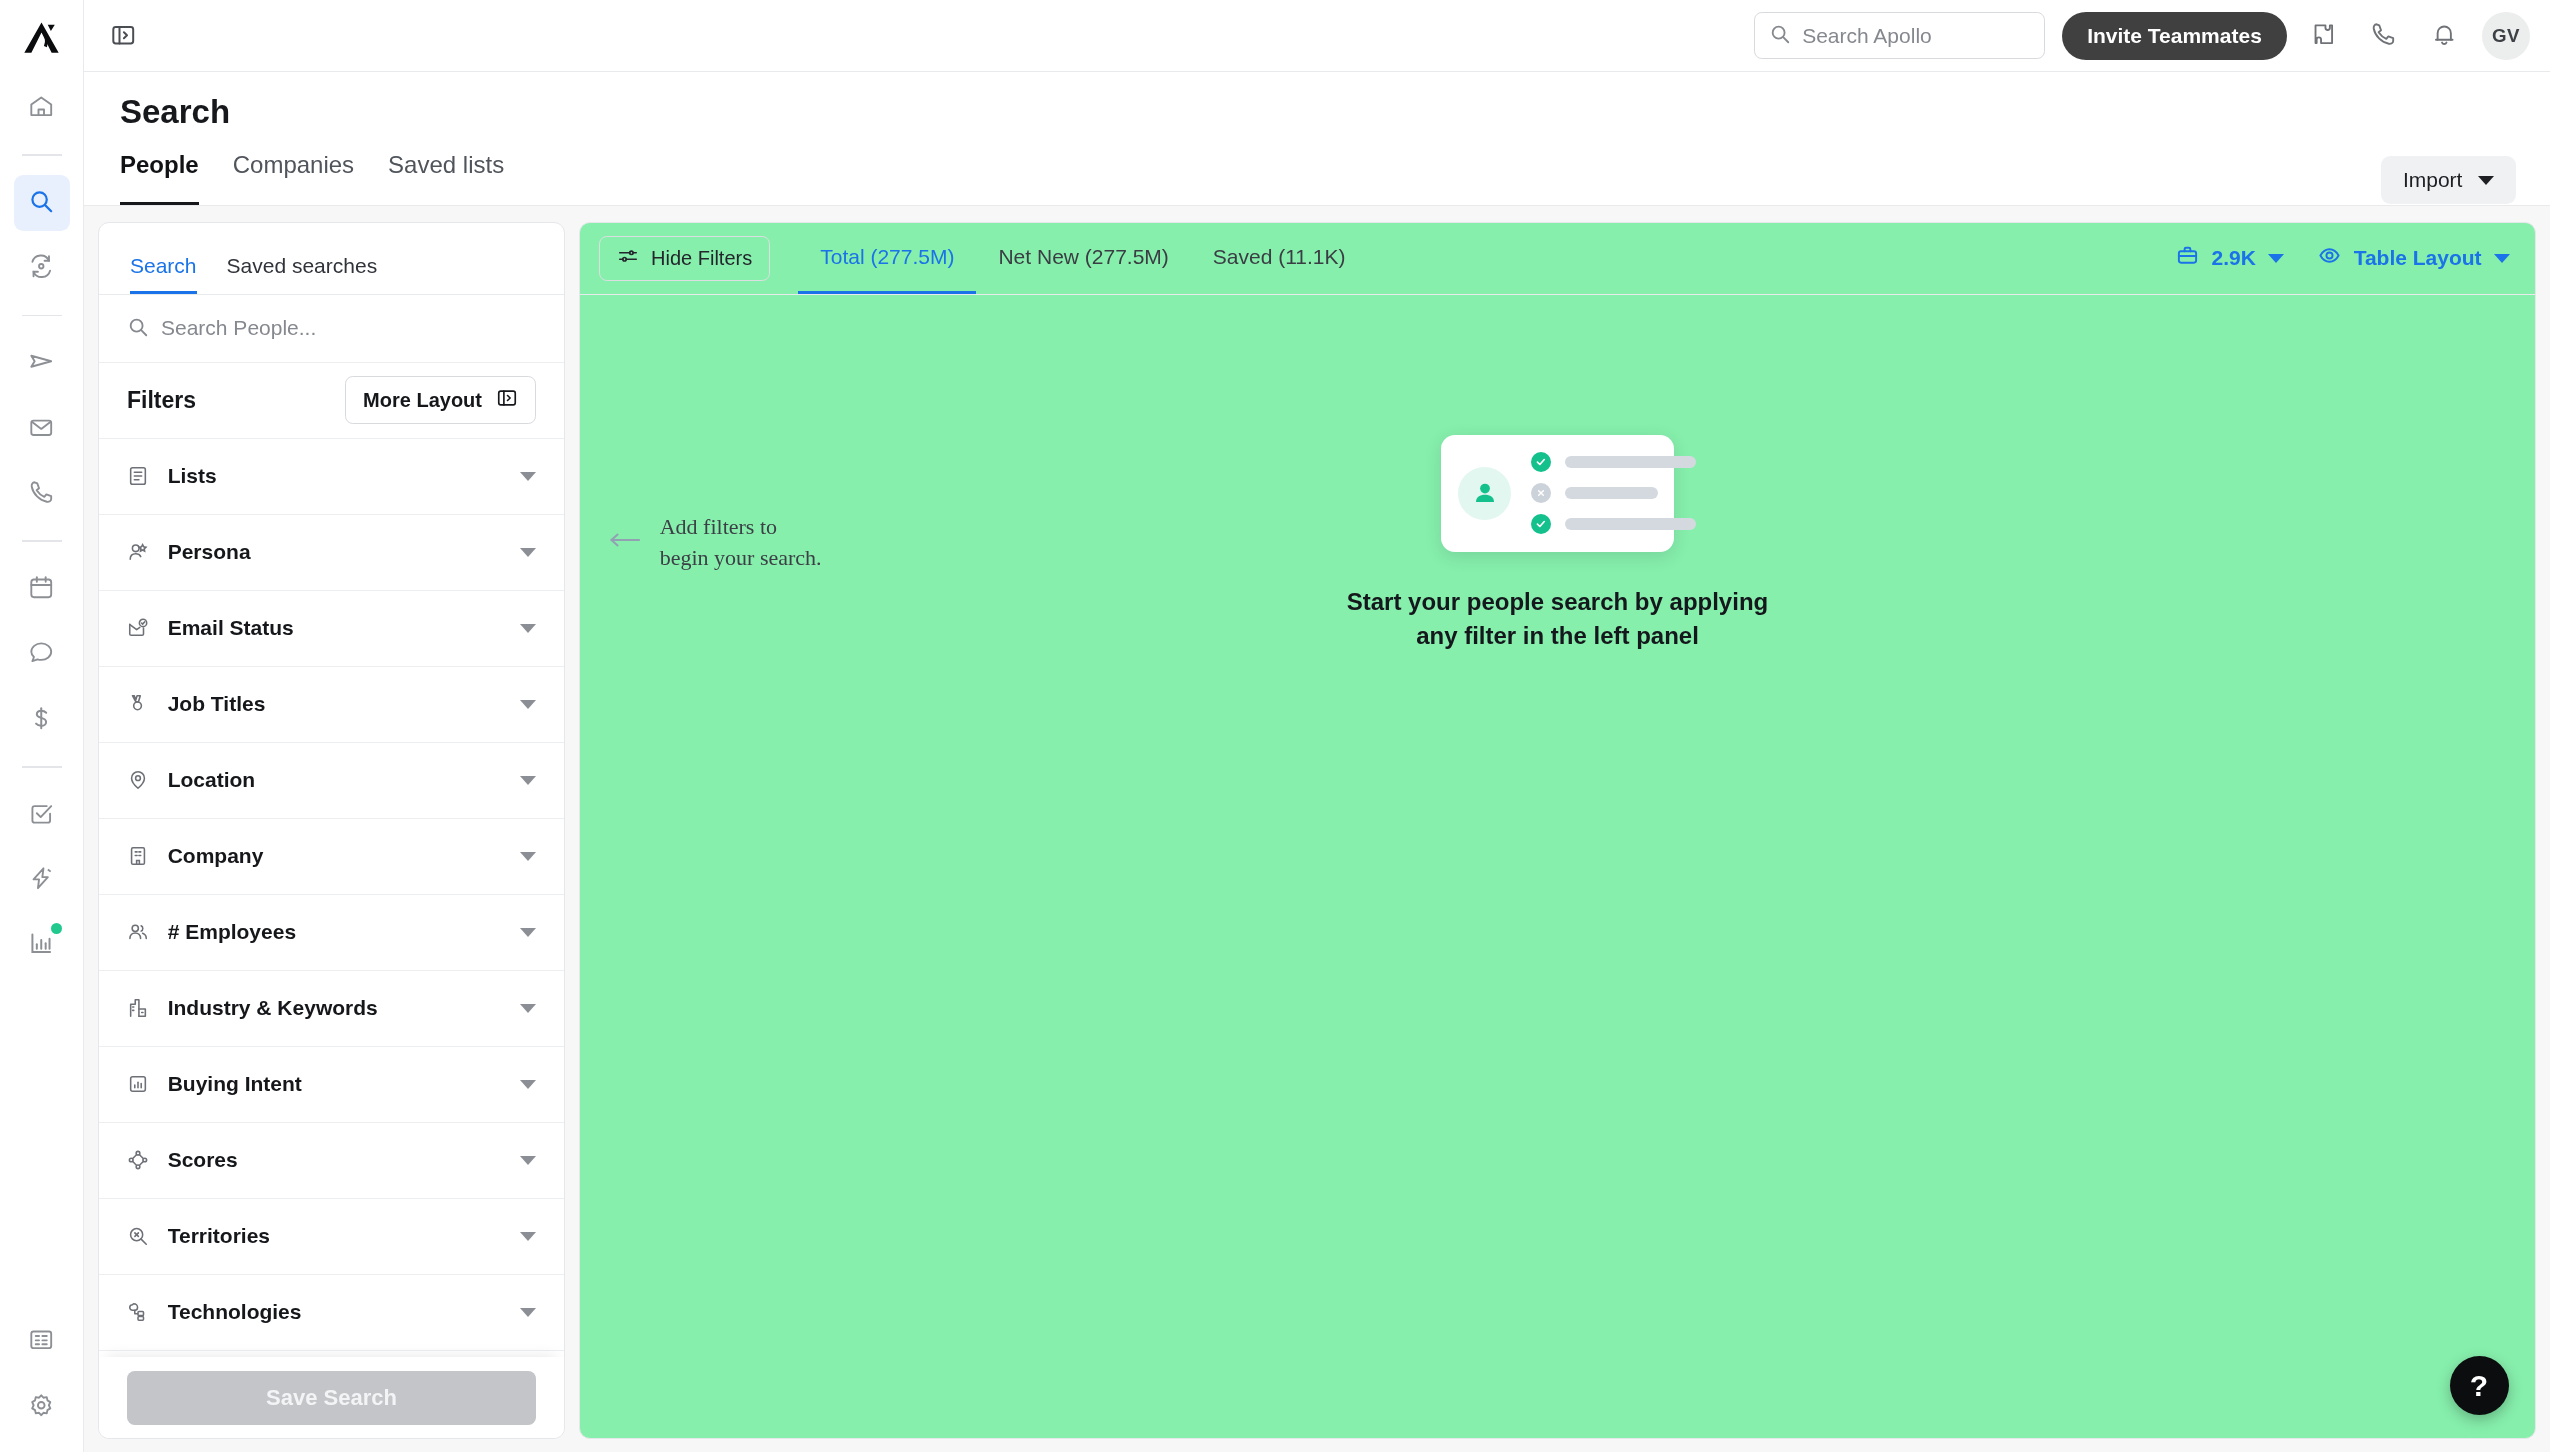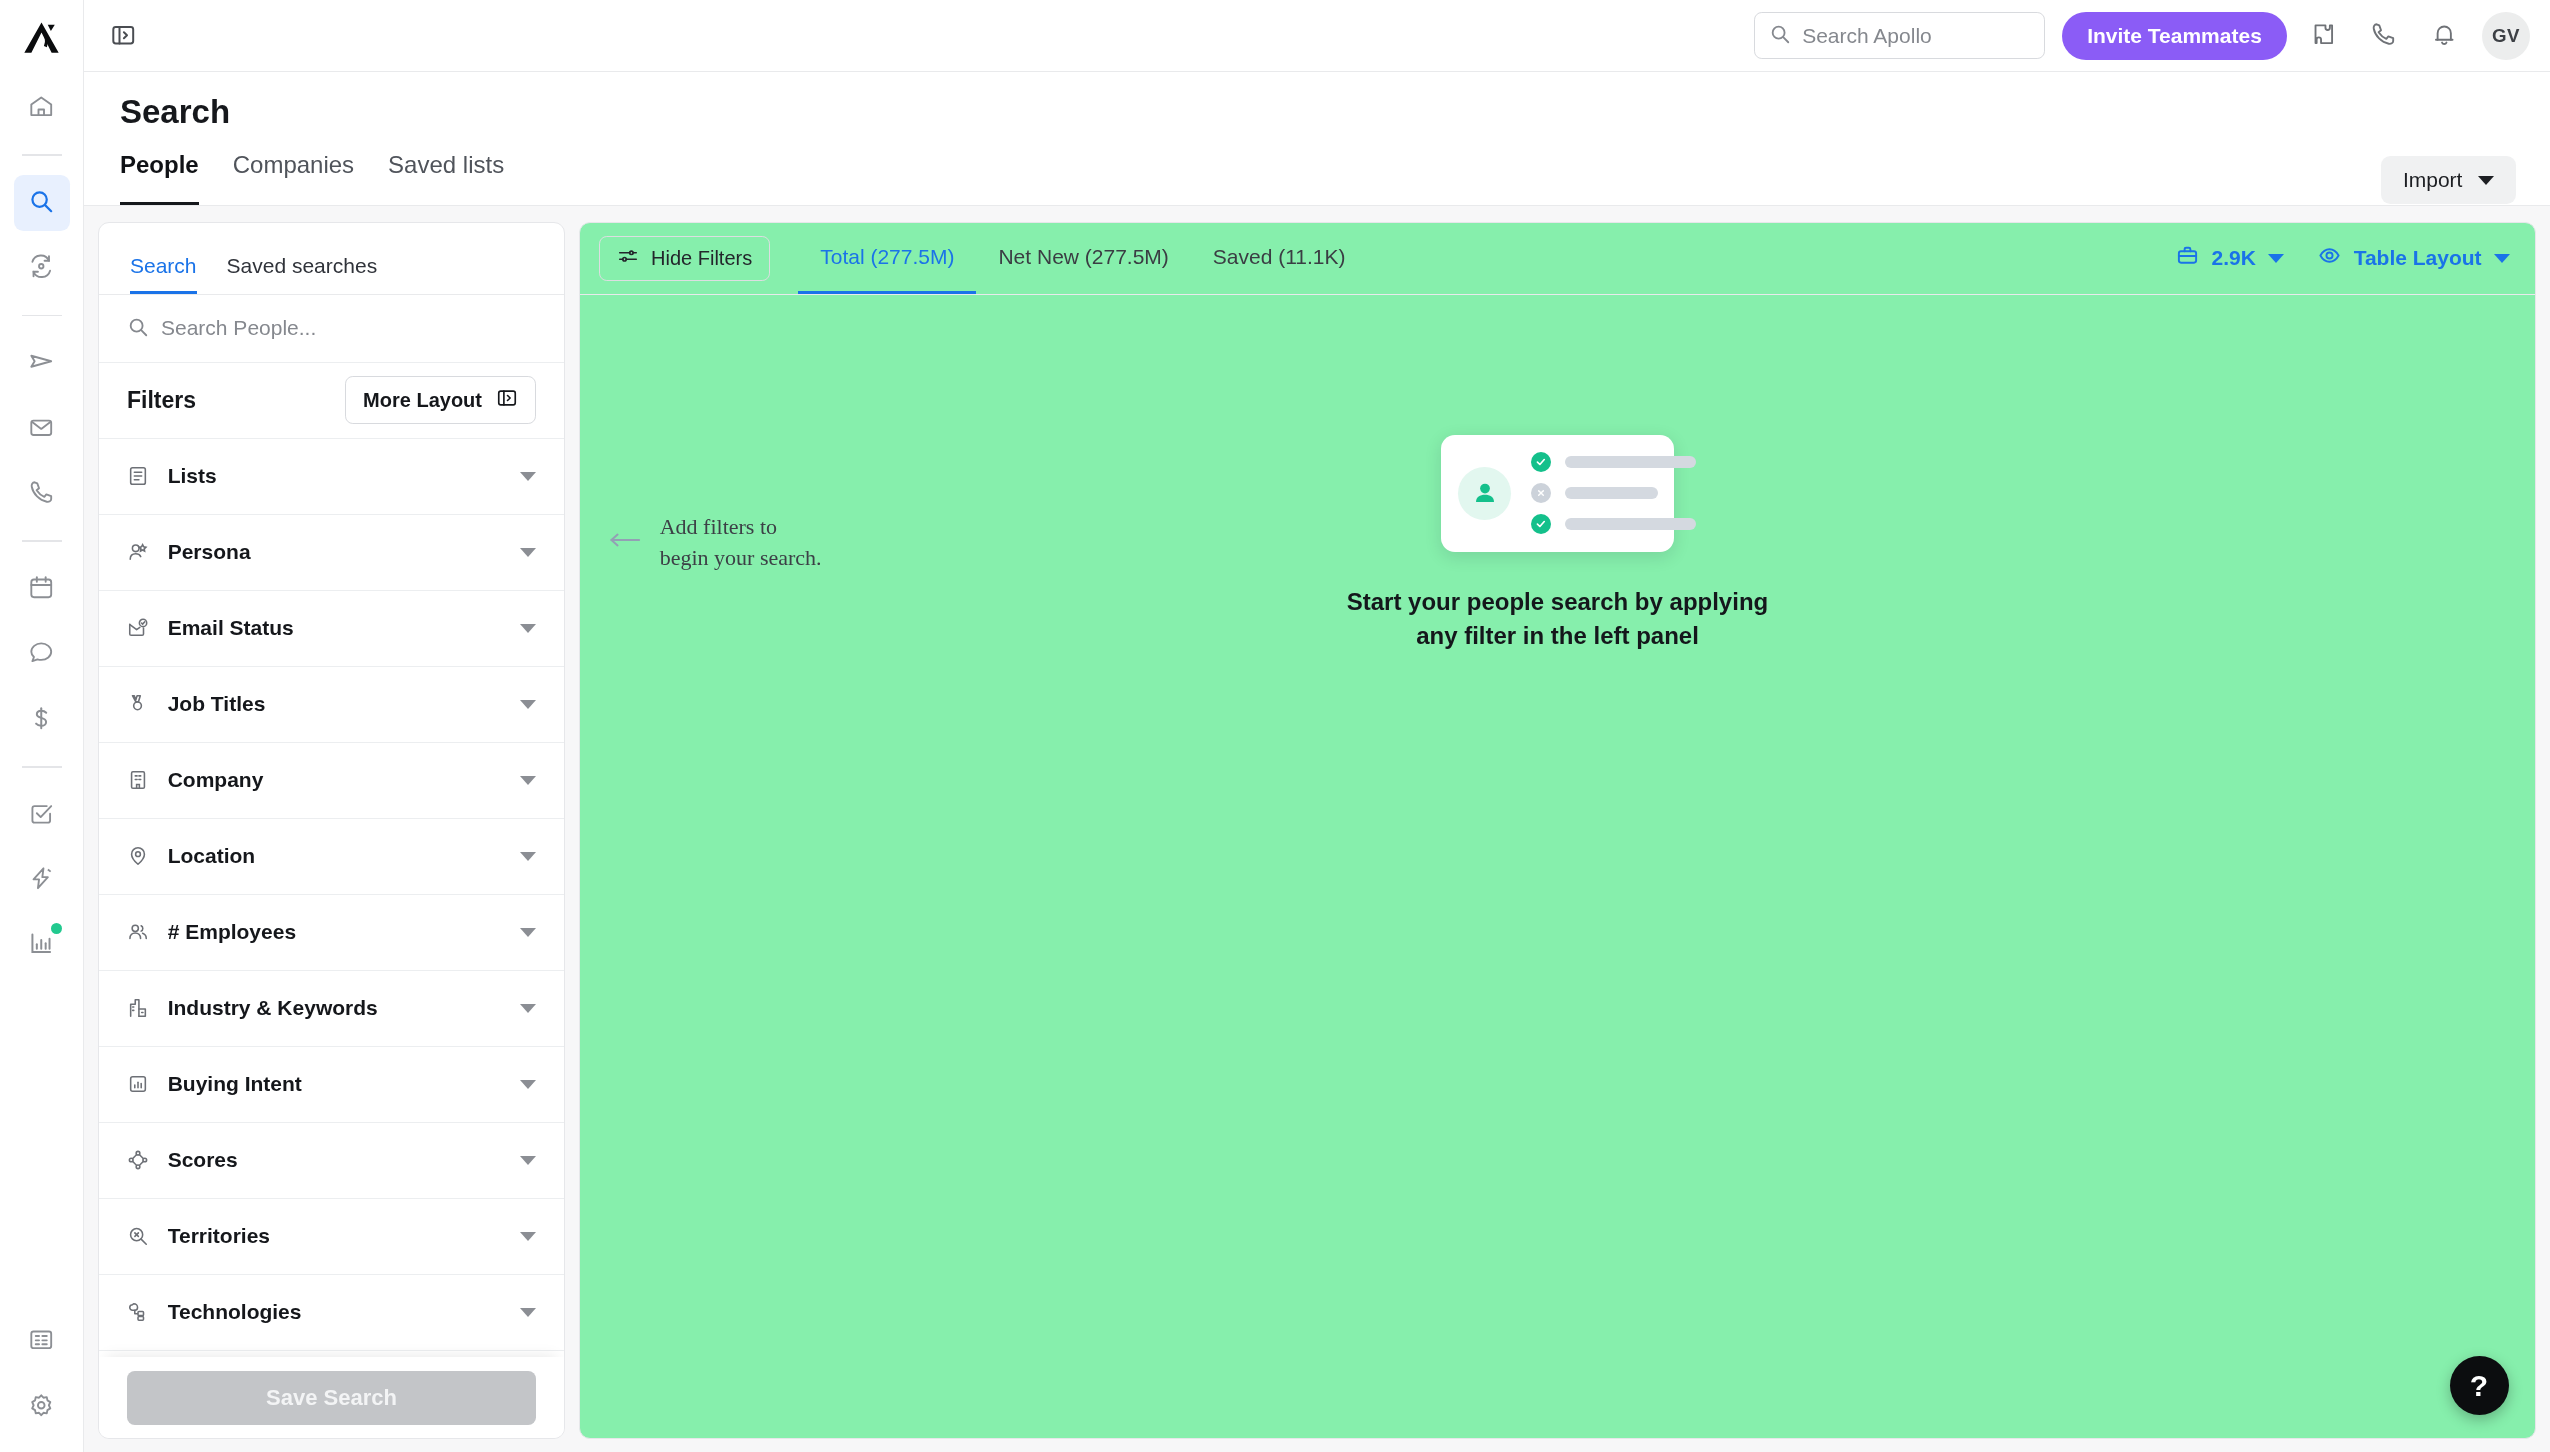--- a/index.html
+++ b/index.html
@@ -60,21 +60,21 @@
   .topbar-spacer { flex: 1 1 auto; }
   .global-search {
     width: 291px; height: 47px;
     border: 1.6px solid #d8dade; border-radius: 7.8px;
     display: flex; align-items: center; gap: 11px;
     padding: 0 14px;
     margin-right: 17px;
   }
   .global-search .ph { color: #85888e; font-size: 21px; }
   .invite-btn {
-    height: 48px; background: #8b5cf6; color: #fff;
+    height: 48px; background: #404040; color: #fff;
     border-radius: 26.5px; display: flex; align-items: center;
     padding: 0 25px; font-size: 21px; font-weight: bold;
     white-space: nowrap;
   }
   .icon-btn {
     width: 48px; height: 48px; margin-left: 12.4px;
     display: flex; align-items: center; justify-content: center;
     color: #6f7277;
   }
   .avatar {
@@ -511,41 +511,41 @@
                 <path d="M7 3 L9 3 L10.5 8 L12 3 L14 3 L15.5 3 L13.5 9.5 L10.5 9.5 Z" transform="translate(-1,0)"></path>
                 <circle cx="11.5" cy="14" r="4.2"></circle>
               </svg>
             </span>
             <span class="lbl">Job Titles</span>
             <span class="caret"></span>
           </div>
 
           <div class="fp-row">
             <span class="ico">
+              <svg width="22" height="22" viewBox="0 0 24 24" fill="none" stroke="currentColor" stroke-width="1.7" stroke-linejoin="round">
+                <path d="M12 21 C12 21 19 15 19 10 A7 7 0 0 0 5 10 C5 15 12 21 12 21 Z"></path>
+                  <circle cx="12" cy="10" r="2.6"></circle>
+              </svg>
+            </span>
+            <span class="lbl">Location</span>
+            <span class="caret"></span>
+          </div>
+
+          <div class="fp-row">
+            <span class="ico">
               <svg width="22" height="22" viewBox="0 0 24 24" fill="none" stroke="currentColor" stroke-width="1.7" stroke-linecap="round">
                 <rect x="5" y="3" width="14" height="18" rx="1.5"></rect>
                   <path d="M9 7.5 h2"></path>
                   <path d="M13 7.5 h2"></path>
                   <path d="M9 11.5 h2"></path>
                   <path d="M13 11.5 h2"></path>
                   <path d="M10.5 21 v-4 h3 v4"></path>
               </svg>
             </span>
             <span class="lbl">Company</span>
-            <span class="caret"></span>
-          </div>
-
-          <div class="fp-row">
-            <span class="ico">
-              <svg width="22" height="22" viewBox="0 0 24 24" fill="none" stroke="currentColor" stroke-width="1.7" stroke-linejoin="round">
-                <path d="M12 21 C12 21 19 15 19 10 A7 7 0 0 0 5 10 C5 15 12 21 12 21 Z"></path>
-                  <circle cx="12" cy="10" r="2.6"></circle>
-              </svg>
-            </span>
-            <span class="lbl">Location</span>
             <span class="caret"></span>
           </div>
 
           <div class="fp-row">
             <span class="ico">
               <svg width="22" height="22" viewBox="0 0 24 24" fill="none" stroke="currentColor" stroke-width="1.7" stroke-linecap="round">
                 <circle cx="9" cy="8" r="3.4"></circle>
                   <path d="M3.2 19 C3.2 15.2 5.8 13 9 13 C12.2 13 14.8 15.2 14.8 19"></path>
                 <path d="M15.4 5.2 A3.2 3.2 0 0 1 15.4 11"></path>
                   <path d="M17 13.4 C19.4 14.2 21 16.3 21 19"></path>

